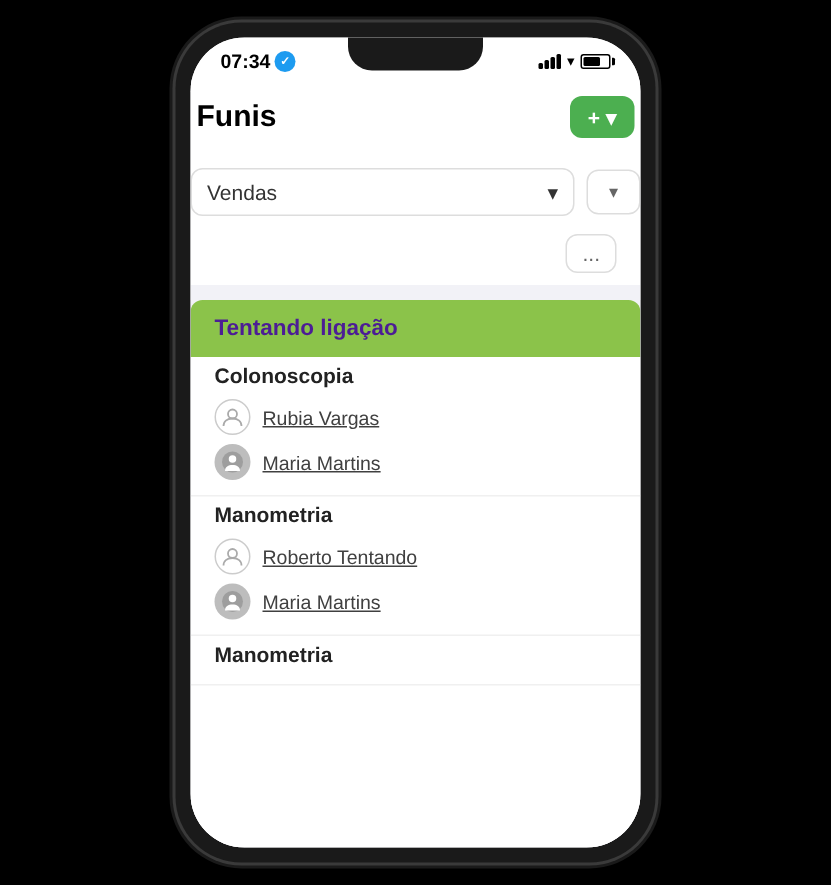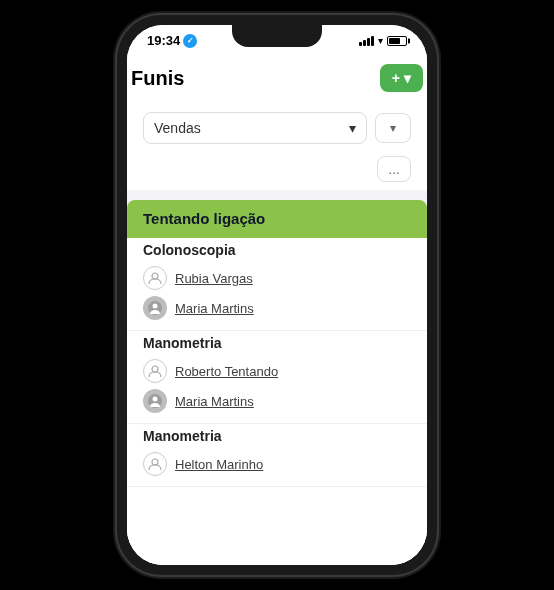--- a/index.html
+++ b/index.html
@@ -169,21 +169,21 @@
       font-weight: 600;
       display: flex;
       align-items: center;
       gap: 4px;
       cursor: pointer;
     }
 
     
     .filter-row {
       background: #fff;
-      padding: 8px 16px;
+      padding: 8px 0;
       display: flex;
       gap: 8px;
       align-items: center;
       flex-shrink: 0;
     }
 
     .filter-select {
       flex: 1;
       border: 1px solid #ddd;
       border-radius: 8px;
@@ -242,21 +242,21 @@
       flex-shrink: 0;
     }
 
     .kanban-header.green {
       background: #8bc34a;
     }
 
     .kanban-header-label {
       font-size: 15px;
       font-weight: 600;
-      color: #0f172a;
+      color: #4c1d95;
     }
 
     
     .cards-list {
       background: #fff;
       flex: 1;
       overflow-y: auto;
     }
 
     .card-group {
@@ -312,21 +312,21 @@
   </style>
 </head>
 <body>
 
 <div class="phone-frame">
   <div class="notch"></div>
   <div class="phone-screen">
 
     <div class="status-bar">
       <div class="status-time">
-        <span>19:34</span>
+        <span>07:34</span>
         <span class="verified">✓</span>
       </div>
       <div class="status-icons">
         <div class="signal-bars">
           <div class="signal-bar" style="height:4px"></div>
           <div class="signal-bar" style="height:6px"></div>
           <div class="signal-bar" style="height:8px"></div>
           <div class="signal-bar" style="height:10px"></div>
         </div>
         <span class="wifi-icon">▾</span>
@@ -411,28 +411,19 @@
                 <circle cx="8" cy="6" r="2.5" fill="#fff"></circle>
                 <path d="M3 14c0-2.761 2.239-4 5-4s5 1.239 5 4" fill="#fff"></path>
               </svg>
             </div>
             <span class="person-name">Maria Martins</span>
           </div>
         </div>
 
         <div class="card-group">
           <div class="card-group-title">Manometria</div>
-          <div class="card-person">
-            <div class="avatar-icon">
-              <svg width="14" height="14" viewBox="0 0 14 14" fill="none">
-                <circle cx="7" cy="5" r="3" stroke="#aaa" stroke-width="1.2"></circle>
-                <path d="M1 13c0-3.314 2.686-5 6-5s6 1.686 6 5" stroke="#aaa" stroke-width="1.2"></path>
-              </svg>
-            </div>
-            <span class="person-name">Helton Marinho</span>
-          </div>
         </div>
 
       </div>
     </div>
 
   </div>
 </div>
 
 </body></html>

